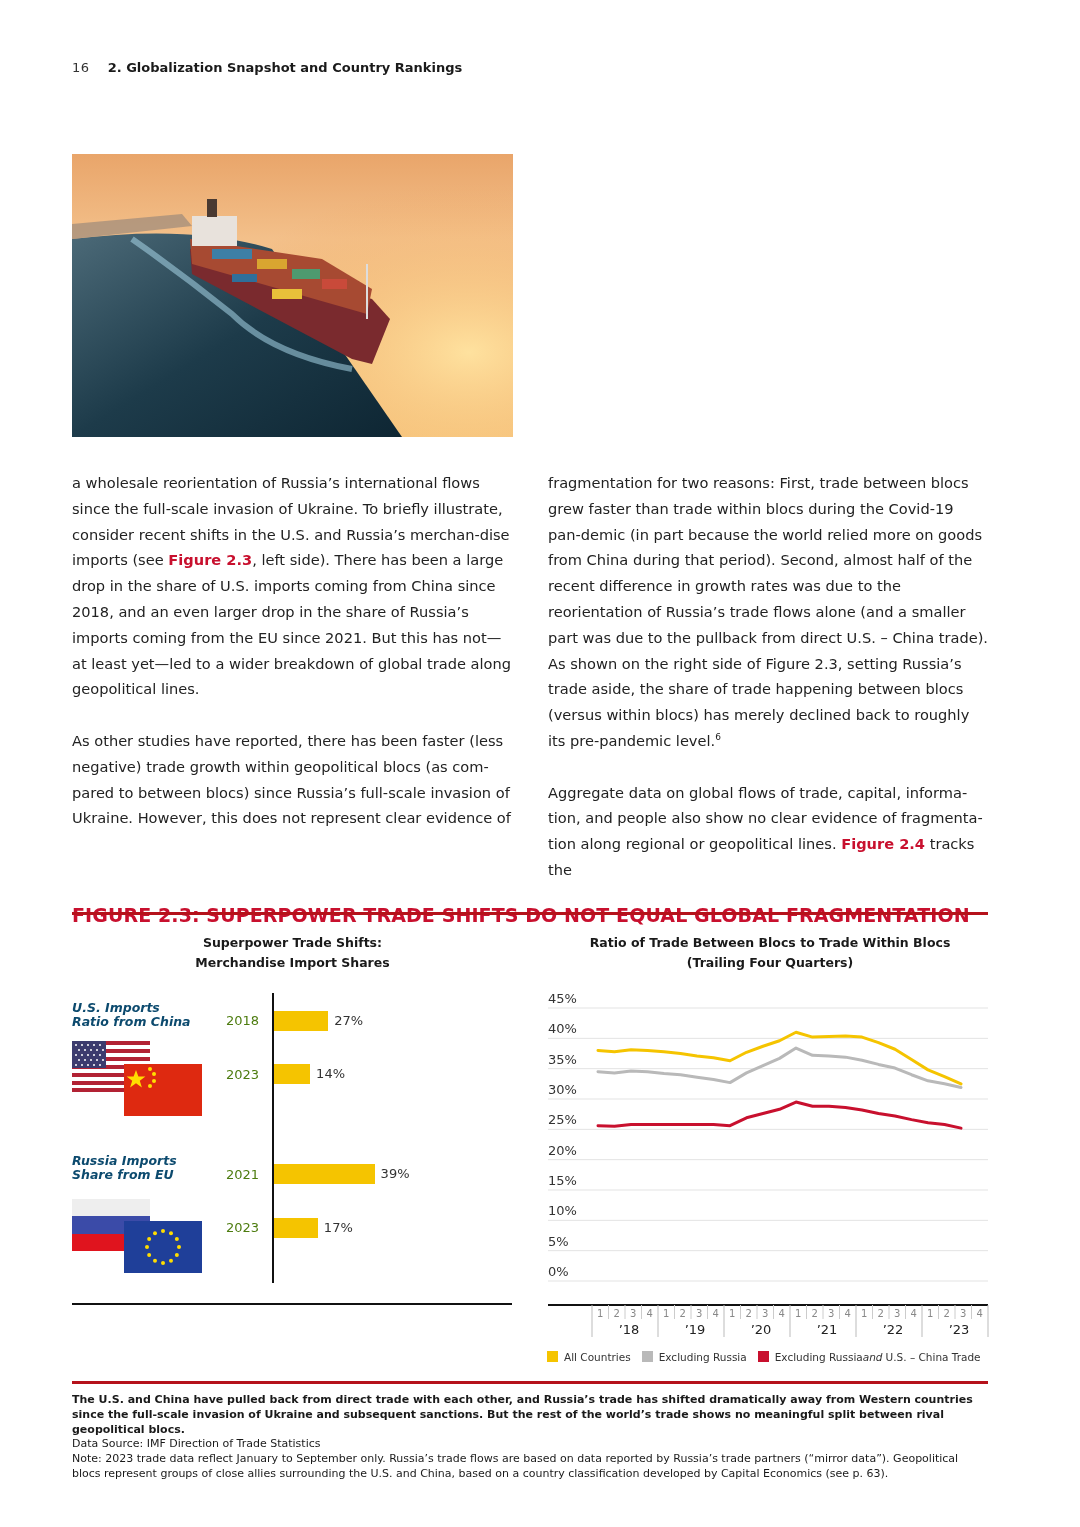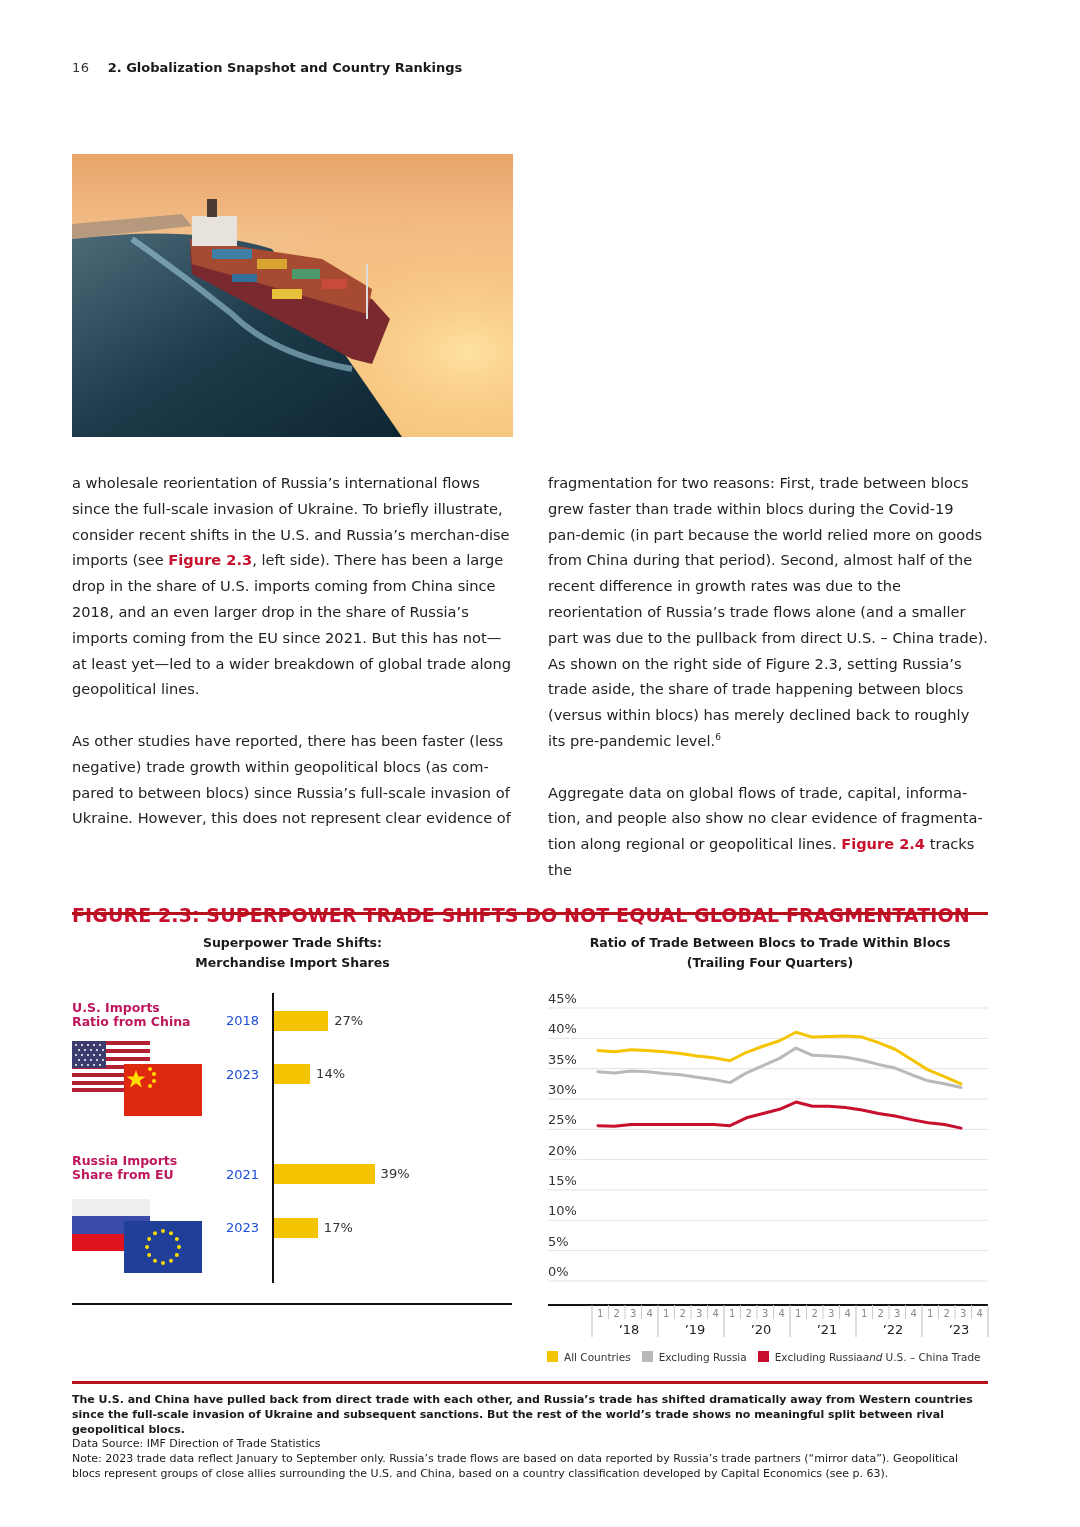--- a/index.html
+++ b/index.html
@@ -20,22 +20,22 @@
   sup { font-size: 9px; line-height: 0; }
 
   .fig-title { position: absolute; left: 72px; top: 888px; font-size: 19px; font-weight: bold;
                color: #c8102e; letter-spacing: 0.1px; margin-top: 16px; }
   .fig-rule { position: absolute; left: 72px; top: 912px; width: 916px; height: 3px; background: #b5121b; }
 
   .subtitle { position: absolute; font-size: 12.5px; font-weight: bold; text-align: center; line-height: 20px; color: #1a1a1a; }
   .sub-left { left: 170px; top: 933px; width: 245px; }
   .sub-right { left: 560px; top: 933px; width: 420px; }
 
-  .grp-label { position: absolute; left: 72px; font-size: 12.5px; font-weight: bold; line-height: 14px; color: #be185d; }
-  .yr { position: absolute; left: 226px; font-size: 13px; color: #1d4ed8; }
+  .grp-label { position: absolute; left: 72px; font-size: 12.5px; font-weight: bold; line-height: 14px; color: #0c4a6e; font-style: italic; }
+  .yr { position: absolute; left: 226px; font-size: 13px; color: #4d7c0f; }
   .bar { position: absolute; left: 274px; height: 20px; }
   .bar-val { position: absolute; font-size: 13px; color: #333; }
   .axis-v { position: absolute; left: 272px; top: 993px; width: 2px; height: 290px; background: #111; }
   .left-base { position: absolute; left: 72px; top: 1303px; width: 440px; height: 2px; background: #111; }
 
   .flag { position: absolute; }
 
   .chart-svg { position: absolute; left: 540px; top: 985px; }
 
   .legend { position: absolute; left: 547px; top: 1351px; font-size: 10.5px; color: #333; display: flex; align-items: center; }

